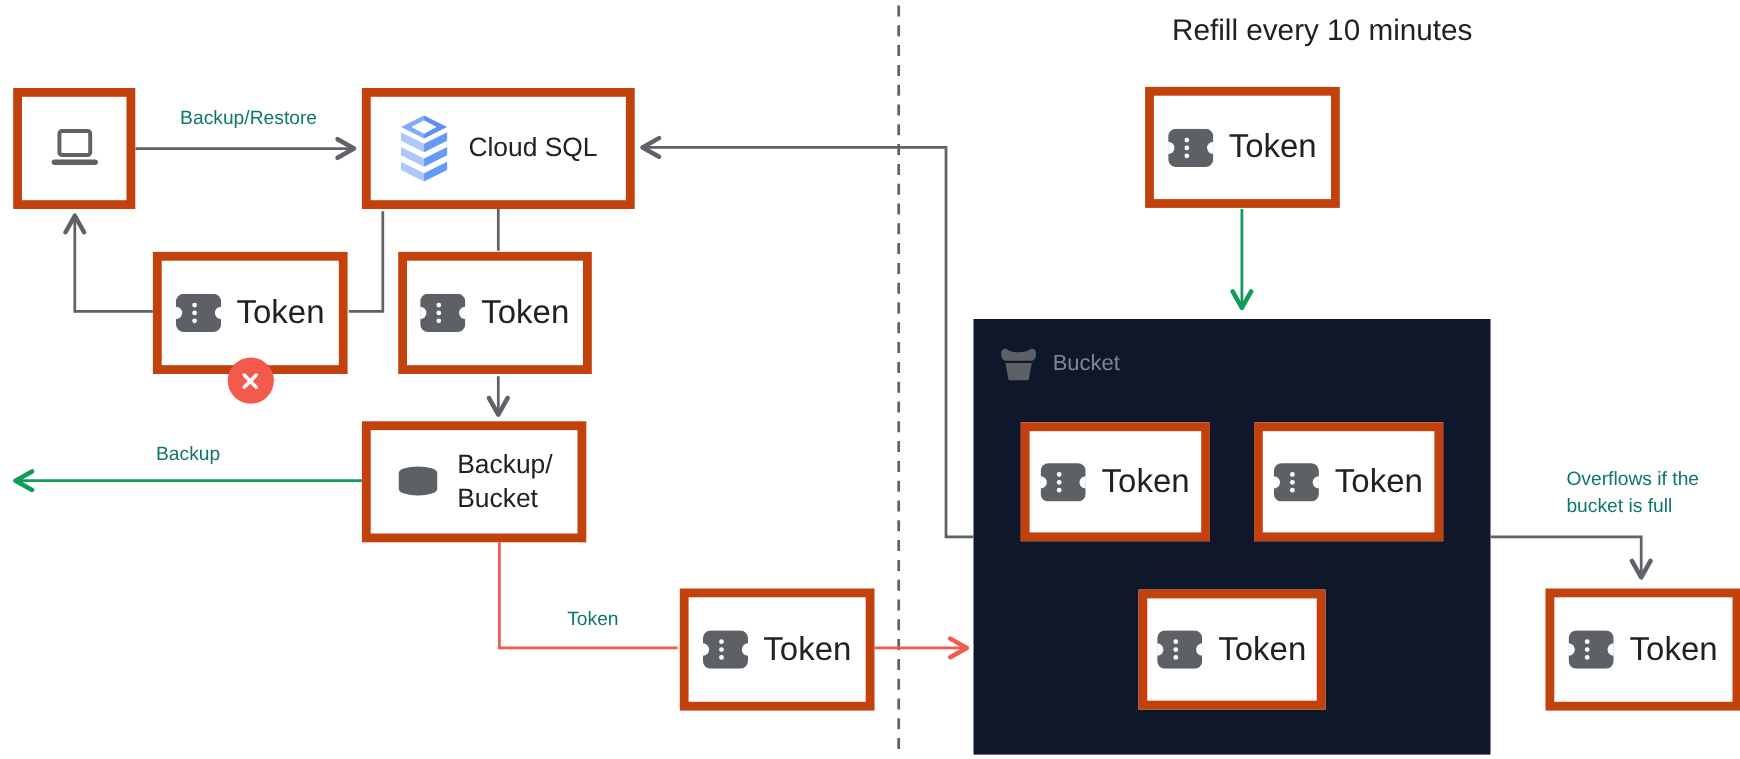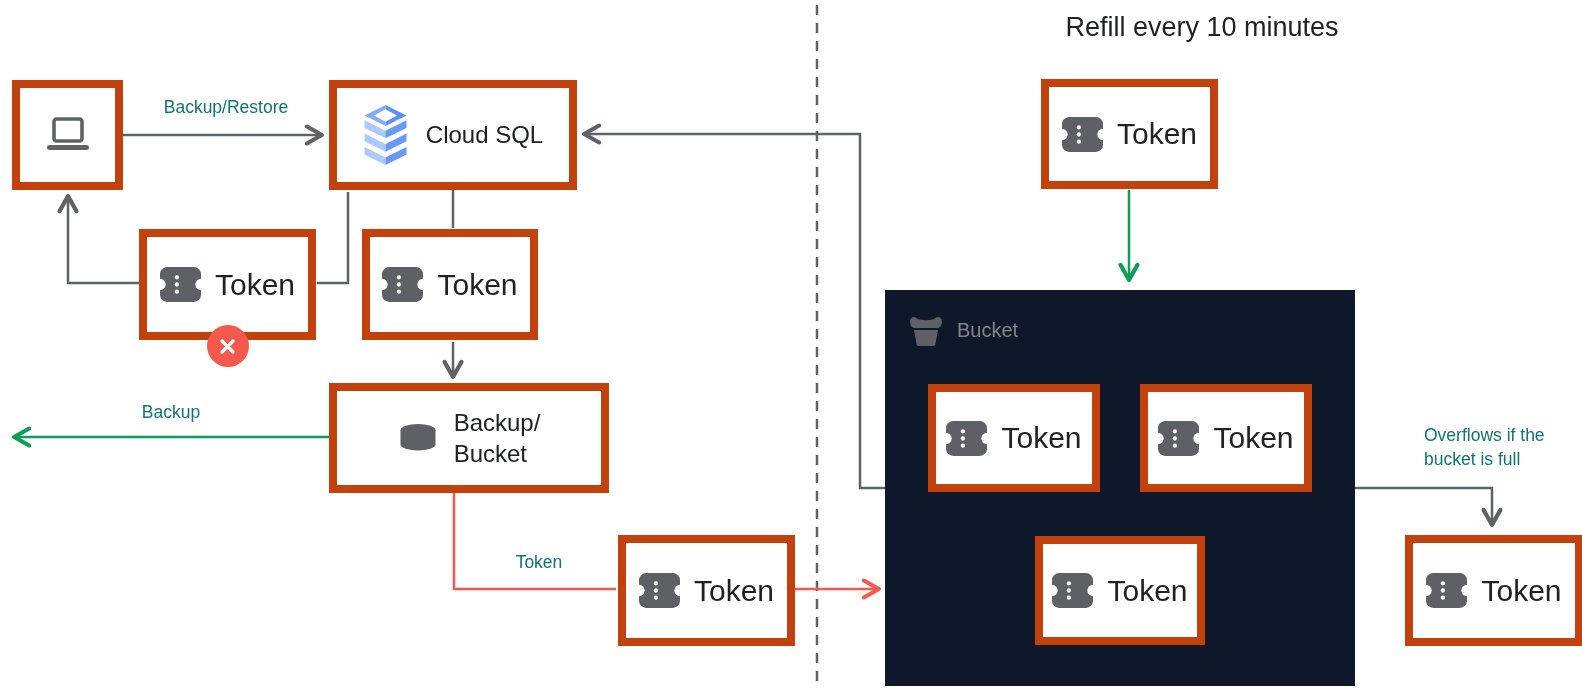--- a/index.html
+++ b/index.html
@@ -158,21 +158,21 @@
       <rect x="0" y="0" width="40" height="34" rx="7" fill="#5d6064"></rect>
       <circle cx="0" cy="17" r="5.5" fill="#ffffff"></circle>
         <circle cx="40" cy="17" r="5.5" fill="#ffffff"></circle>
       <circle cx="16.5" cy="10" r="2.1" fill="#ffffff"></circle>
         <circle cx="16.5" cy="17" r="2.1" fill="#ffffff"></circle>
         <circle cx="16.5" cy="24" r="2.1" fill="#ffffff"></circle>
     </svg>
     <span class="node-label">Token</span>
   </div>
 
-  <div class="node" style="left:329px; top:383px; width:280px; height:110px;">
+  <div class="node" style="left:329px; top:383px; width:204px; height:110px;">
     <svg width="40" height="30" viewBox="0 0 40 30">
       <ellipse cx="20" cy="7" rx="17.5" ry="6" fill="#5d6064"></ellipse>
       <path d="M2.5,7 v14.5 a17.5,6 0 0 0 35,0 V7 Z" fill="#5d6064"></path>
     </svg>
     <div class="br-text">
       <div>Backup/</div>
       <div>Bucket</div>
     </div>
   </div>
 

